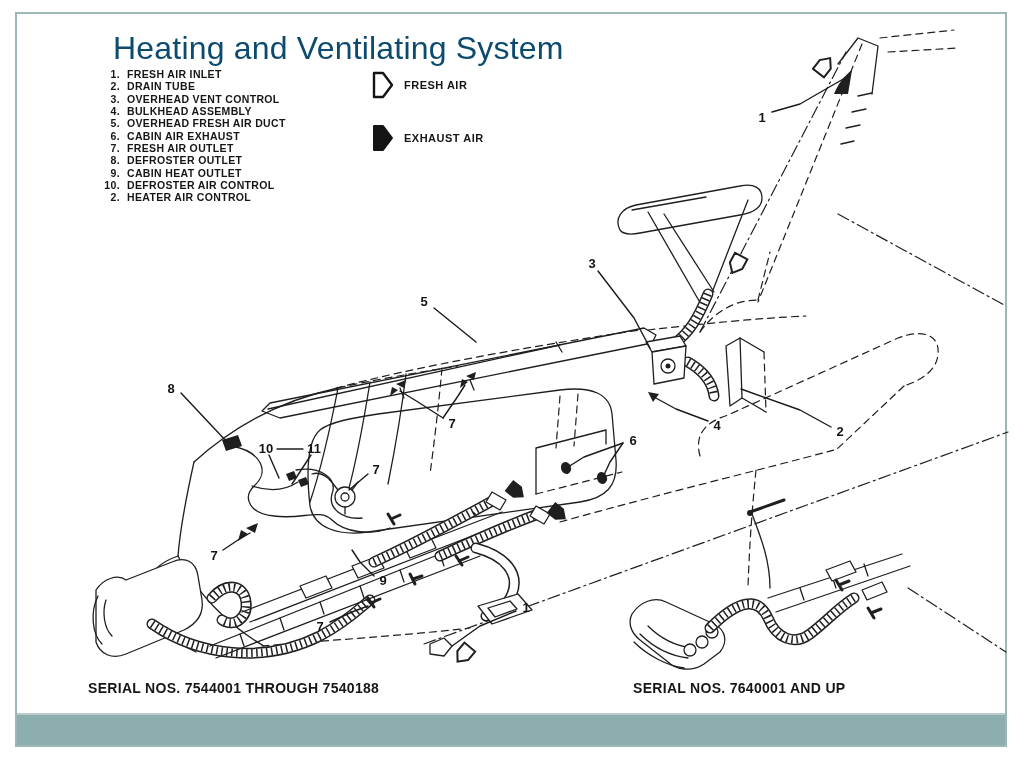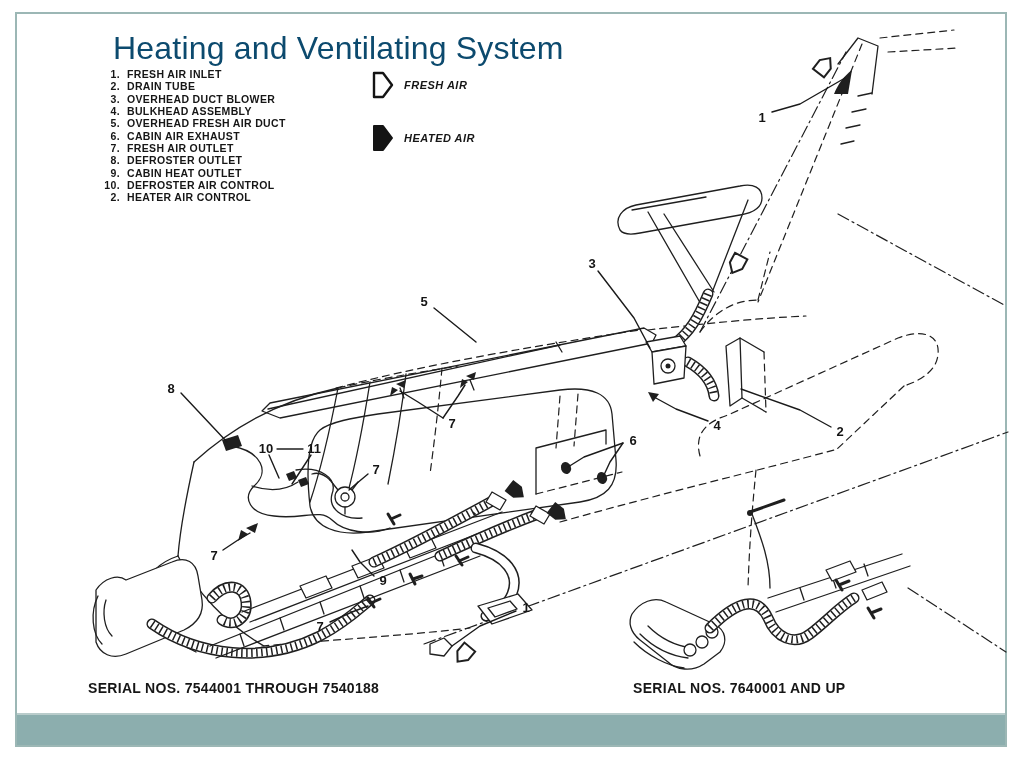--- a/index.html
+++ b/index.html
@@ -4,21 +4,21 @@
 <style>
   html,body{margin:0;padding:0;background:#ffffff;}
   body{width:1024px;height:768px;position:relative;font-family:"Liberation Sans",sans-serif;overflow:hidden;}
   .slide{position:absolute;left:15px;top:12px;width:992px;height:735px;border:2px solid #9cb7b5;background:#ffffff;box-sizing:border-box;}
   .bottom-bar{position:absolute;left:0;right:0;bottom:0;height:30px;background:#8caeae;border-top:2px solid #b9cccb;}
   .page-title{position:absolute;left:113px;top:30px;font-size:32px;color:#0c4a6e;letter-spacing:.2px;white-space:nowrap;}
   .parts-list{position:absolute;left:100px;top:68px;font-size:10.5px;font-weight:bold;color:#161616;letter-spacing:.35px;}
   .plist-row{display:flex;line-height:12.35px;white-space:nowrap;}
   .plist-num{width:20px;text-align:right;margin-right:7px;}
   .legend{position:absolute;left:370px;top:70px;}
-  .legend-row{display:flex;align-items:center;height:30px;margin-bottom:23px;font-style:italic;}
+  .legend-row{display:flex;align-items:center;height:30px;margin-bottom:23px;}
   .legend-row svg{margin-right:10px;}
   .legend-label{font-size:11px;font-weight:bold;color:#161616;letter-spacing:.5px;white-space:nowrap;}
   .caption{position:absolute;font-size:14px;font-weight:bold;color:#161616;letter-spacing:.3px;white-space:nowrap;}
   .caption-left{left:88px;top:680px;}
   .caption-right{left:633px;top:680px;}
   .art-layer{position:absolute;left:0;top:0;width:1024px;height:768px;pointer-events:none;}
   .ln{fill:none;stroke:#1f1f1f;stroke-width:1.3;stroke-linecap:round;stroke-linejoin:round;}
   .ds{fill:none;stroke:#1f1f1f;stroke-width:1.2;stroke-dasharray:7 5;stroke-linecap:round;}
   .dd{fill:none;stroke:#1f1f1f;stroke-width:1.2;stroke-dasharray:12 4 2 4;stroke-linecap:round;}
   .thick{fill:none;stroke:#1f1f1f;stroke-width:3;stroke-linecap:round;}
@@ -43,21 +43,21 @@
     <div class="plist-row">
       <span class="plist-num">1.</span>
       <span>FRESH AIR INLET</span>
     </div>
     <div class="plist-row">
       <span class="plist-num">2.</span>
       <span>DRAIN TUBE</span>
     </div>
     <div class="plist-row">
       <span class="plist-num">3.</span>
-      <span>OVERHEAD DUCT BLOWER</span>
+      <span>OVERHEAD VENT CONTROL</span>
     </div>
     <div class="plist-row">
       <span class="plist-num">4.</span>
       <span>BULKHEAD ASSEMBLY</span>
     </div>
     <div class="plist-row">
       <span class="plist-num">5.</span>
       <span>OVERHEAD FRESH AIR DUCT</span>
     </div>
     <div class="plist-row">
@@ -90,21 +90,21 @@
   <div class="legend-row">
     <svg width="24" height="30" viewBox="0 0 24 30">
       <path d="M4,3 L13,3 L22,15 L13,27 L4,27 Z" fill="#ffffff" stroke="#141414" stroke-width="2.4" stroke-linejoin="round"></path>
     </svg>
     <span class="legend-label">FRESH AIR</span>
   </div>
   <div class="legend-row">
     <svg width="24" height="30" viewBox="0 0 24 30">
       <path d="M4,3 L13,3 L22,15 L13,27 L4,27 Z" fill="#141414" stroke="#141414" stroke-width="2" stroke-linejoin="round"></path>
     </svg>
-    <span class="legend-label">HEATED AIR</span>
+    <span class="legend-label">EXHAUST AIR</span>
   </div>
 </div>
 
 <div class="caption caption-left">SERIAL NOS. 7544001 THROUGH 7540188</div>
 <div class="caption caption-right">SERIAL NOS. 7640001 AND UP</div>
 
 <svg class="art-layer" viewBox="0 0 1024 768">
 
   <g>
     <path class="dd" d="M424,644 L1008,432"></path>

